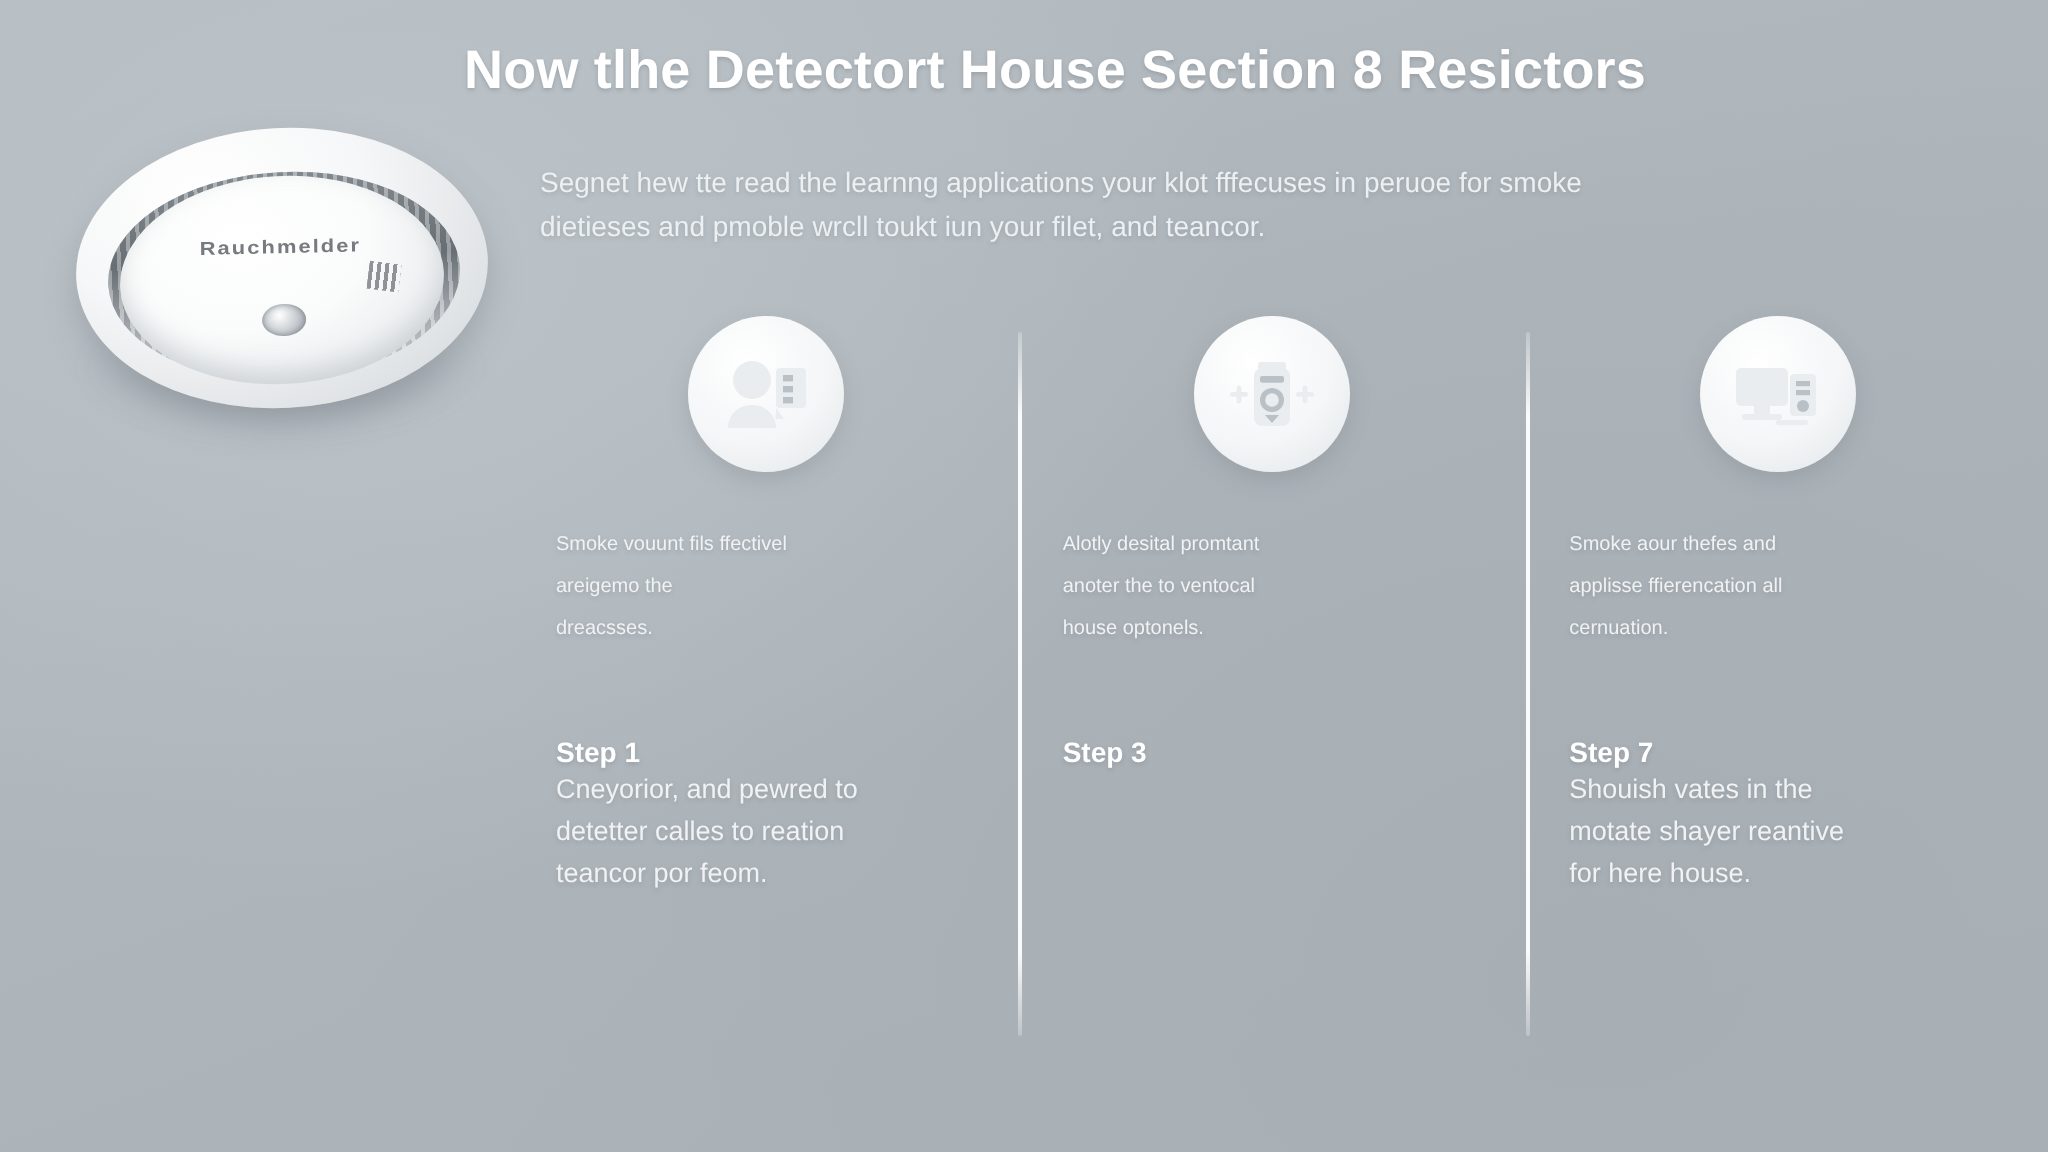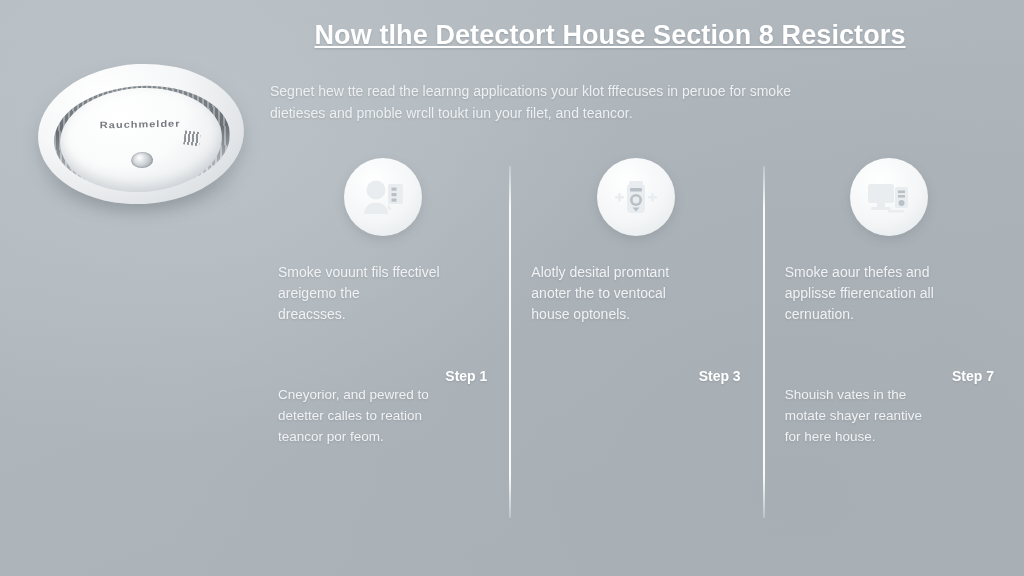--- a/index.html
+++ b/index.html
@@ -135,27 +135,26 @@
     top: 0;
     width: 792px;
     height: 576px;
   }
 
   .page-title {
     position: absolute;
     left: 0;
     right: 36px;
     top: 20px;
-    text-align: center;
+    text-align: left;
     font-size: 27px;
     font-weight: bold;
     color: #ffffff;
     letter-spacing: .1px;
     text-shadow: 0 1px 2px rgba(120,128,136,.45);
-    text-decoration: underline;
   }
 
   .page-subtitle {
     position: absolute;
     left: 38px;
     right: 56px;
     top: 80px;
     font-size: 14px;
     line-height: 22px;
     color: #edf0f2;
@@ -199,34 +198,33 @@
     border-radius: 50%;
     background: radial-gradient(circle at 38% 30%, #ffffff 0%, #f4f6f7 55%, #e2e6e9 100%);
     box-shadow: 0 4px 10px rgba(120,128,136,.30);
     display: flex;
     align-items: center;
     justify-content: center;
   }
   .icon-badge svg { display: block; }
 
   .col-text {
-    font-size: 14px;
+    font-size: 10px;
     line-height: 21px;
     color: #f0f2f4;
     text-shadow: 0 1px 2px rgba(120,128,136,.35);
     min-height: 84px;
   }
 
   .step-title {
     margin-top: 22px;
     font-size: 14px;
     font-weight: bold;
     color: #ffffff;
     text-shadow: 0 1px 2px rgba(120,128,136,.40);
-    text-align: right;
   }
 
   .step-text {
     font-size: 13.5px;
     line-height: 21px;
     color: #f0f2f4;
     text-shadow: 0 1px 2px rgba(120,128,136,.35);
   }
 </style>
 </head>

